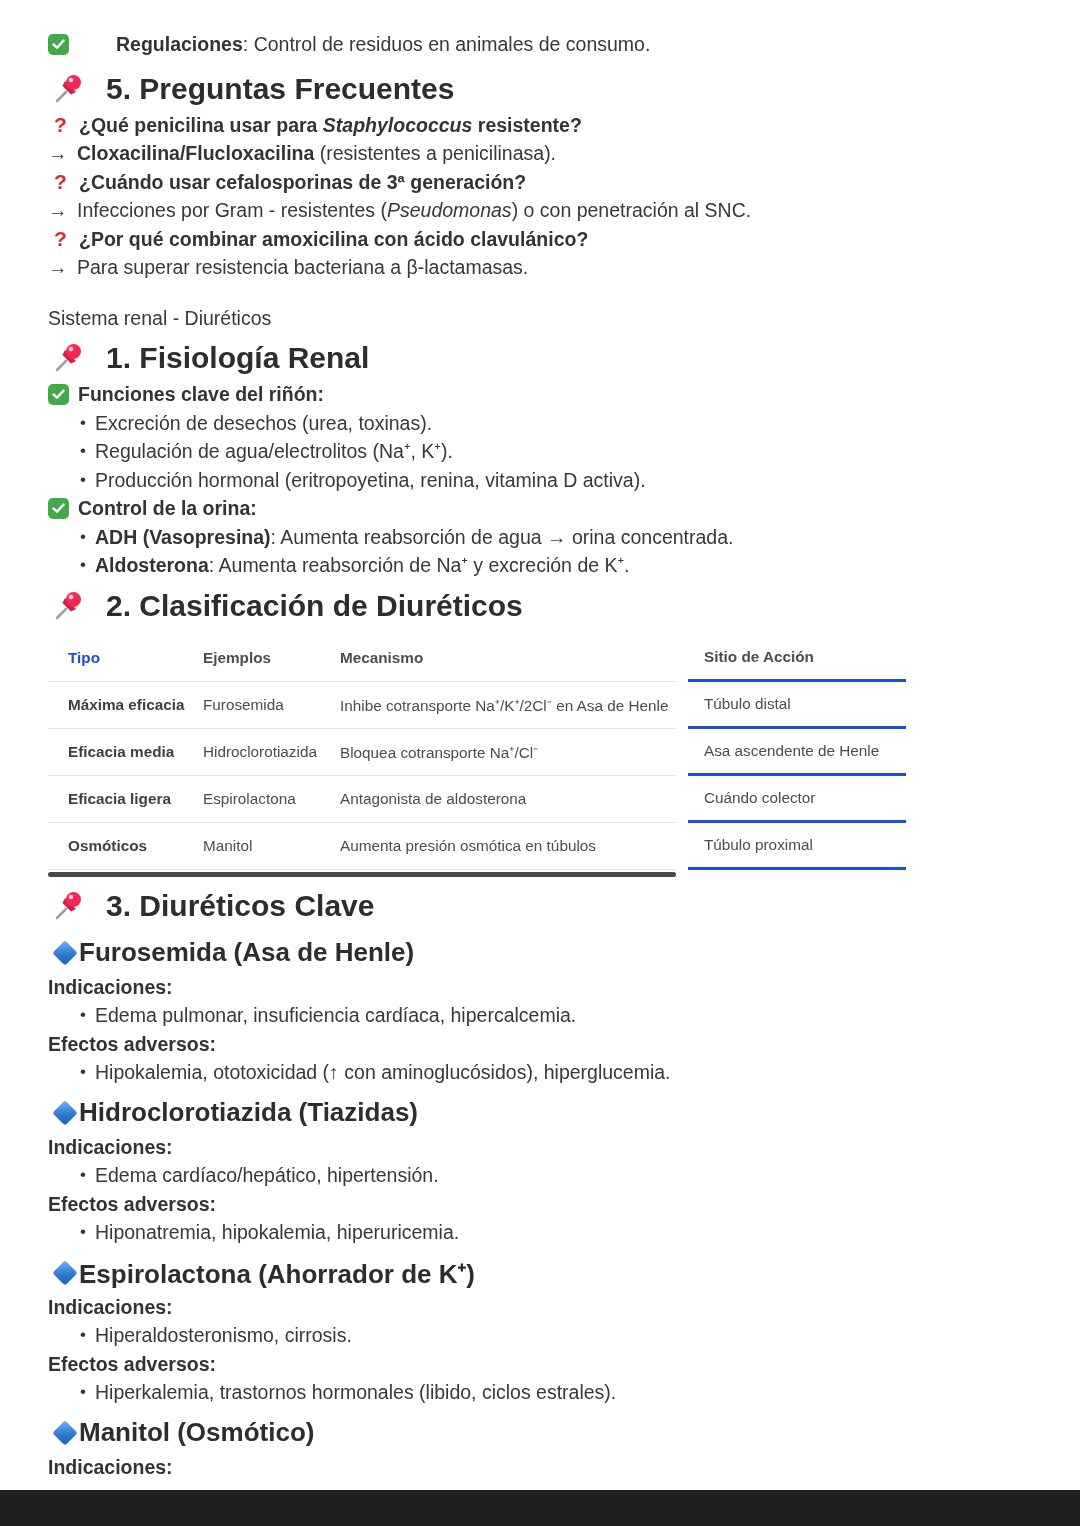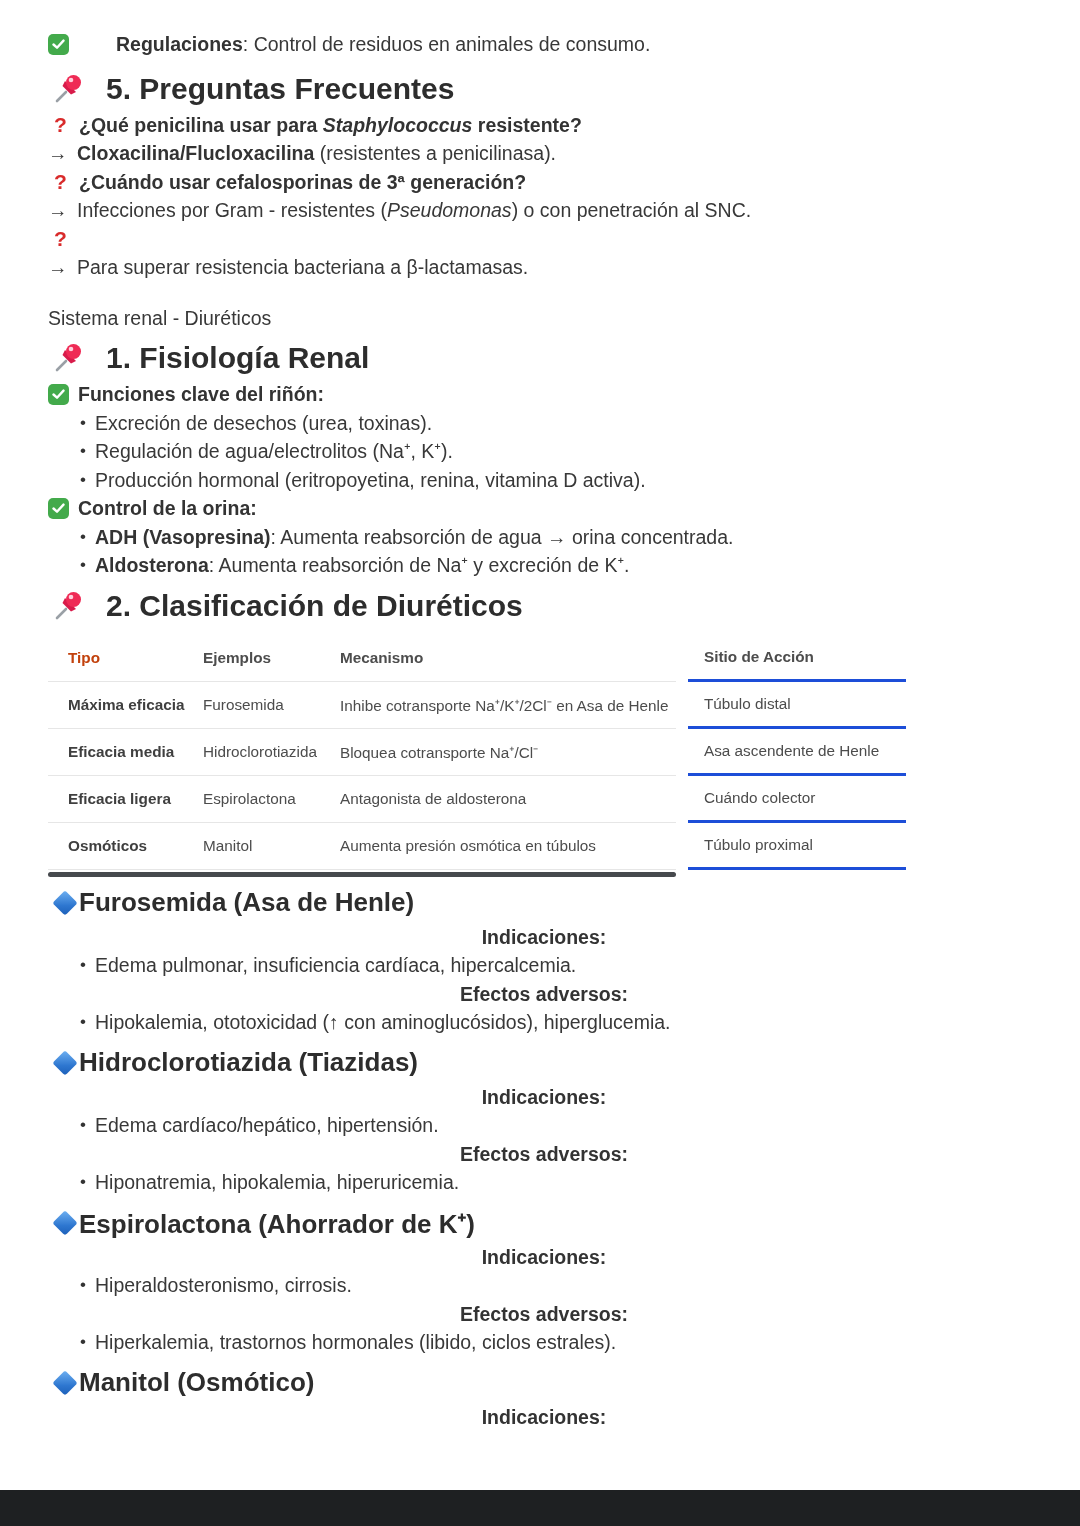--- a/index.html
+++ b/index.html
@@ -40,36 +40,36 @@
   .bullet { display:flex; font-size:19.5px; line-height:28.5px; }
   .bullet .dot { width:47px; padding-left:32px; flex:none; font-size:17px; color:#333; }
   .bullet .btext { flex:1; }
 
   
   .table-wrap { display:flex; margin-top:8px; font-size:15.3px; color:#4c4c4c; }
   .tbl-left { width:628px; }
   .trow { display:flex; align-items:center; height:47px; border-bottom:1px solid #e6e6e6; }
   .trow.hdr { height:46px; font-weight:bold; color:#4d4d4d; }
   .c1 { width:155px; padding-left:20px; font-weight:bold; color:#3f3f3f; }
-  .trow.hdr .c1 { color:#c2410c; }
+  .trow.hdr .c1 { color:#1d4ed8; }
   .c2 { width:137px; }
   .c3 { flex:1; white-space:nowrap; overflow:hidden; }
   .hscroll { width:628px; height:5px; background:#46494d; border-radius:3px; margin-top:2px; }
   .tbl-right { width:218px; margin-left:12px; }
   .trow-r { display:flex; align-items:center; height:47px; padding-left:16px; border-bottom:3px solid #1d4ed8; }
   .trow-r.hdr { height:46px; font-weight:bold; color:#4d4d4d; }
 
   
   .h1.clave { margin-top:8px; height:42px; }
   .subhead { display:flex; align-items:center; height:40px; margin-top:6px; }
   .subhead .sub-text { font-size:26px; font-weight:bold; color:#2d2d2d; }
   .diamond-wrap { width:28px; height:28px; flex:none; margin-left:3px; display:flex; align-items:center; justify-content:center; }
   .diamond { width:18px; height:18px; border-radius:3px; transform:rotate(45deg);
     background:linear-gradient(135deg,#6fb1f2 0%,#2e77d0 60%,#1c5fb8 100%); }
-  .label-line { font-size:19.5px; line-height:28.5px; font-weight:bold; color:#333;text-align:center; }
+  .label-line { font-size:19.5px; line-height:28.5px; font-weight:bold; color:#333; }
 
   
   .bottom-bar { position:absolute; left:0; bottom:0; width:1080px; height:36px; background:#1e2022; }
 </style>
 </head>
 <body>
 
 <div class="page">
 
   <div class="check-line">
@@ -108,20 +108,21 @@
     <span class="qtext">¿Cuándo usar cefalosporinas de 3ª generación?</span>
   </div>
 
   <div class="aline">
     <span class="arrow">→</span>
     <span><span>Infecciones por Gram - resistentes (</span><i>Pseudomonas</i><span>) o con penetración al SNC.</span></span>
   </div>
 
   <div class="qline">
     <span class="qmark">?</span>
+    <span class="qtext">¿Por qué combinar amoxicilina con ácido clavulánico?</span>
   </div>
 
   <div class="aline">
     <span class="arrow">→</span>
     <span>Para superar resistencia bacteriana a β-lactamasas.</span>
   </div>
 
   <div class="kicker">Sistema renal - Diuréticos</div>
 
   <div class="h1 mt">
@@ -219,20 +220,31 @@
     </div>
     <div class="tbl-right">
       <div class="trow-r hdr">Sitio de Acción</div>
       <div class="trow-r">Túbulo distal</div>
       <div class="trow-r">Asa ascendente de Henle</div>
       <div class="trow-r">Cuándo colector</div>
       <div class="trow-r">Túbulo proximal</div>
     </div>
   </div>
 
+  <div class="h1 clave">
+    <span class="pin">
+      <svg width="36" height="36" viewBox="0 0 36 36">
+        <line x1="7" y1="30" x2="16" y2="21" stroke="#9aa0a6" stroke-width="2.6" stroke-linecap="round"></line>
+        <path d="M15 10 L26 21 L21 23.5 L12.5 15 Z" fill="#d81b4a"></path>
+        <circle cx="23.5" cy="11.5" r="7.5" fill="#ef2a55"></circle>
+        <circle cx="21" cy="9" r="2.3" fill="#ffd0dc"></circle>
+      </svg>
+    </span>
+    <span class="h1-text">3. Diuréticos Clave</span>
+  </div>
 
   <div class="subhead">
     <span class="diamond-wrap">
         <span class="diamond"></span>
       </span>
     <span class="sub-text">Furosemida (Asa de Henle)</span>
   </div>
   <div class="label-line">Indicaciones:</div>
   <div class="bullet">
     <span class="dot">•</span>

